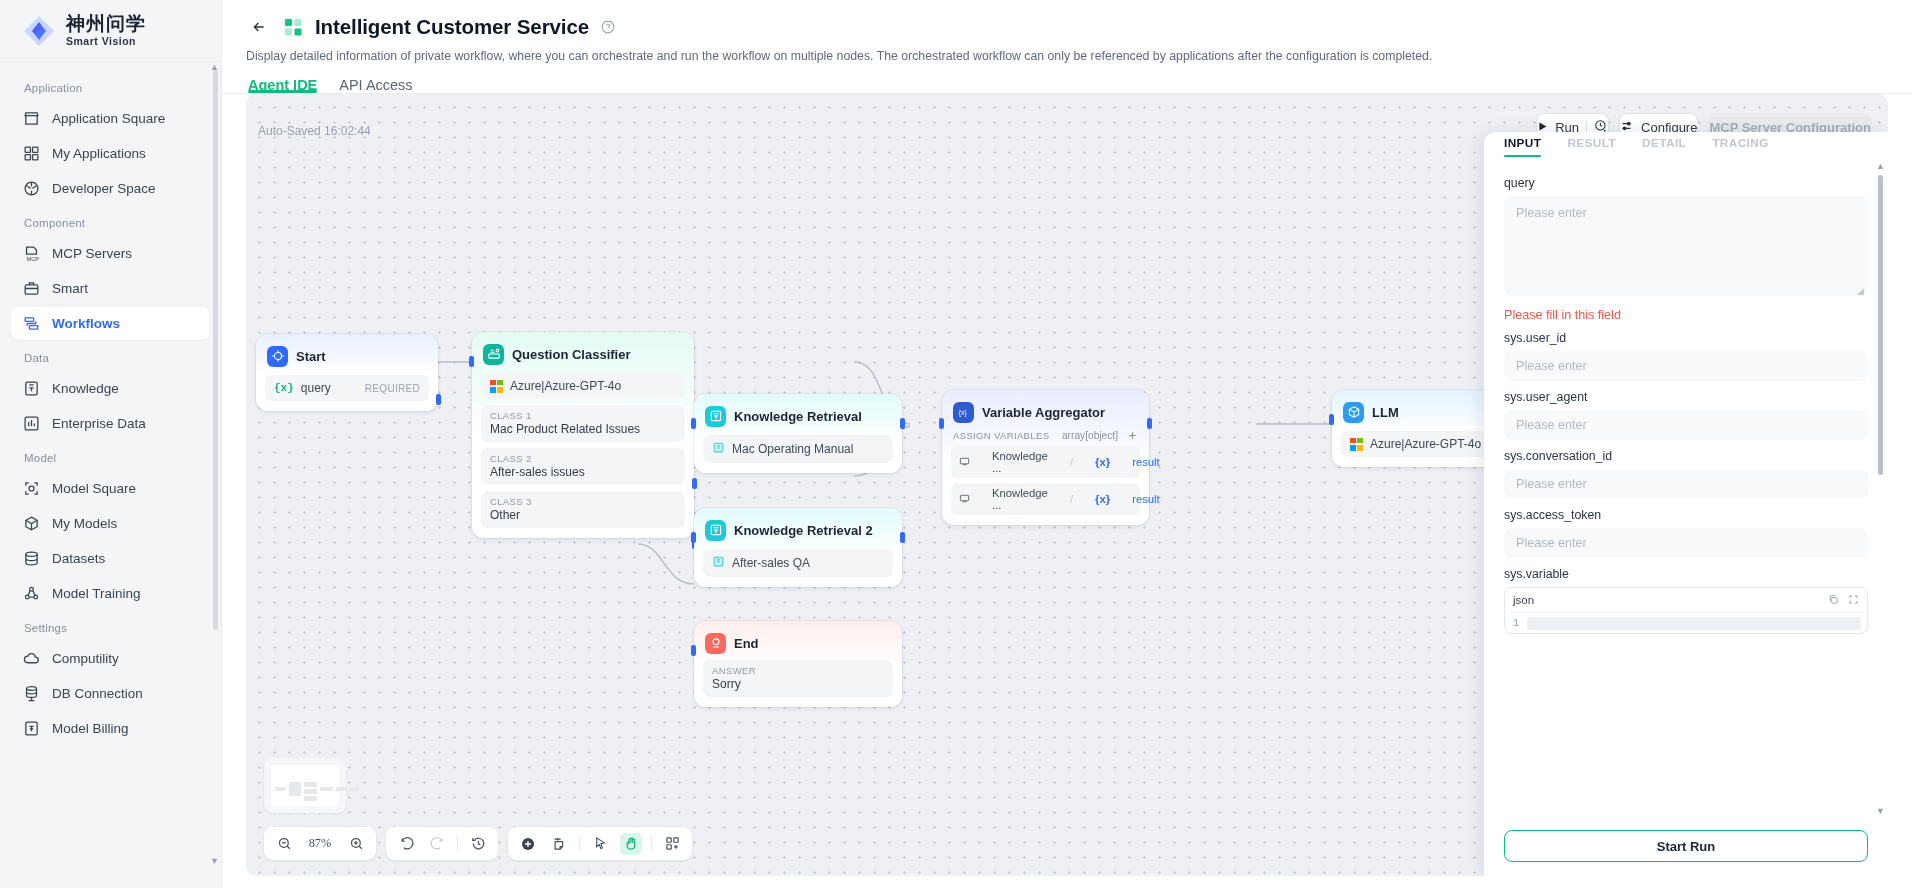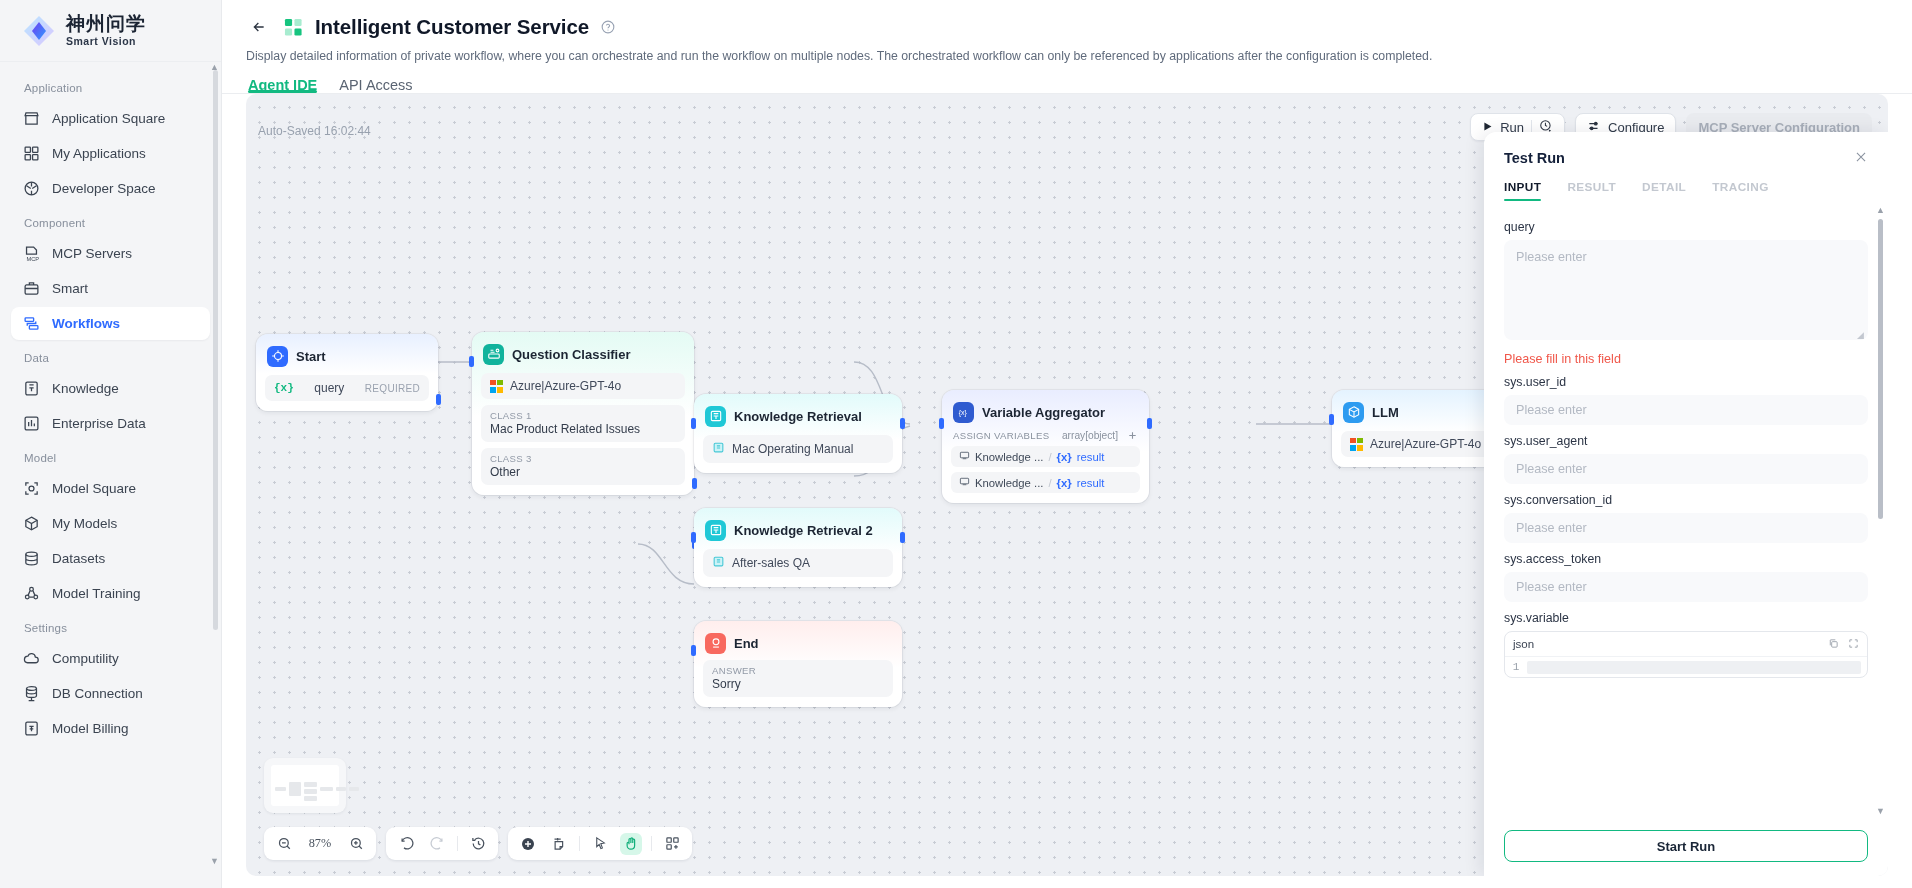--- a/index.html
+++ b/index.html
@@ -84,21 +84,21 @@
     background-image: radial-gradient(#c8ccd4 1.1px, transparent 1.1px);
     background-size: 15px 15px;
     background-position: 6px 6px;
   }
   .autosave { position:absolute; left:12px; top:30px; font-size:12px; color:#98a1ae; }
 
   
   .tool-top { position:absolute; right:16px; top:19px; display:flex; align-items:center; gap:10px; z-index: 5;}
   .btn {
     height:28px; border-radius:8px; background:#fff; border:1px solid #dfe3e9;
-    display:flex; align-items:center; gap:7px; padding:0 11px;
+    display:flex; align-items:center; gap:7px; padding:0 0;
     font-size:13px; color:#313b4a; cursor:pointer; box-shadow:0 1px 2px rgba(16,24,40,.05);
   }
   .btn .sep { width:1px; height:14px; background:#e2e6ec; }
   .btn-ghost { background:#e9ebef; border-color:transparent; color:#a7aeb9; box-shadow:none; cursor:default;font-weight:bold; }
 
   
   .node {
     position:absolute; border-radius:12px; background:#fff;
     box-shadow: 0 2px 5px rgba(16,24,40,.07), 0 0 0 1px rgba(16,24,40,.05);
     padding: 9px 9px 10px 9px;
@@ -127,21 +127,21 @@
   .grad-ind   { background: linear-gradient(180deg, #e9edff 0%, #ffffff 55%); margin-left: 32px; }
   .grad-sky   { background: linear-gradient(180deg, #e4f3ff 0%, #ffffff 55%); }
 
   .ms-logo { width:13px; height:13px; display:grid; grid-template-columns:1fr 1fr; grid-gap:1.4px; flex:0 0 13px;}
   .ms-logo i { display:block; }
 
   .agg-meta { display:flex; align-items:center; margin-top:7px; padding:0 2px; }
   .agg-meta .lbl { font-size:9.6px; color:#8a929f; letter-spacing:.3px; flex:1; }
   .agg-meta .typ { font-size:10.2px; color:#8a929f; }
   .agg-meta .plus { font-size:13px; color:#8a929f; margin-left:9px; cursor:pointer; }
-  .agg-row { margin-top:5px; background:#f4f5f7; border-radius:6px; padding:4px 8px; display:flex; align-items:center; gap:5px; font-size:11.3px; color:#404a59;}
+  .agg-row { margin-top:5px; background:#f4f5f7; border-radius:6px; padding:4px 8px; display:flex; align-items:center; gap:22px; font-size:11.3px; color:#404a59;}
   .agg-row .slash { color:#c3c8d0; }
   .agg-row .res { color:#2f6bff; }
 
   
   .minimap {
     position:absolute; left:18px; bottom:63px; width:82px; height:55px;
     background:#f6f7f9; border-radius:9px; box-shadow:0 1px 3px rgba(16,24,40,.07);
     padding:7px;
   }
   .minimap-inner { background:#fff; width:100%; height:100%; border-radius:3px; position:relative; }
@@ -456,21 +456,21 @@
             <path d="M190,268 L226,268"></path>
             <path d="M392,330 C418,330 415,268 448,268"></path>
             <path d="M392,390 C420,390 420,382 448,382"></path>
             <path d="M392,450 C418,450 418,490 448,490"></path>
             <path d="M608,268 C640,268 632,330 664,330"></path>
             <path d="M608,382 C640,382 632,340 664,332"></path>
             <path d="M1010,330 C1045,330 1050,330 1086,330"></path>
           </g>
         </svg>
 
-        <div class="node grad-blue" style="left:10px; top:240px; width:182px;text-align:center;">
+        <div class="node grad-blue" style="left:10px; top:240px; width:182px;">
           <div class="node-head">
             <span class="node-icon" style="background:#2f6bff;">
               <svg viewBox="0 0 24 24" width="14" height="14" fill="none" stroke="#fff" stroke-width="1.9">
                   <circle cx="12" cy="12" r="6"></circle>
                   <path d="M12 2v4M12 18v4M2 12h4M18 12h4"></path>
                 </svg>
             </span>
             <span class="node-title">Start</span>
           </div>
           <div class="node-row">
@@ -497,20 +497,24 @@
               <i style="background:#f25022"></i>
                 <i style="background:#7fba00"></i>
                 <i style="background:#00a4ef"></i>
                 <i style="background:#ffb900"></i>
             </span>
             <span>Azure|Azure-GPT-4o</span>
           </div>
           <div class="class-row">
             <div class="class-label">CLASS 1</div>
             <div class="class-val">Mac Product Related Issues</div>
+          </div>
+          <div class="class-row">
+            <div class="class-label">CLASS 2</div>
+            <div class="class-val">After-sales issues</div>
           </div>
           <div class="class-row">
             <div class="class-label">CLASS 3</div>
             <div class="class-val">Other</div>
           </div>
           <span class="port" style="left:-3px; top:24px;"></span>
           <span class="port" style="right:-3px; top:86px;"></span>
           <span class="port" style="right:-3px; top:146px;"></span>
           <span class="port" style="right:-3px; top:206px;"></span>
         </div>
@@ -720,28 +724,20 @@
                   <rect x="3" y="3" width="7" height="7" rx="1"></rect>
                   <rect x="3" y="14" width="7" height="7" rx="1"></rect>
                   <rect x="14" y="3" width="7" height="7" rx="1"></rect>
                   <path d="M17.5 14.5v6M14.5 17.5h6"></path>
                 </svg>
               </span>
           </div>
         </div>
 
         <section class="panel">
-          <div class="panel-head">
-            <span class="panel-title">Test Run</span>
-            <span class="panel-close">
-              <svg viewBox="0 0 24 24" width="14" height="14" fill="none" stroke="#8a929f" stroke-width="1.8">
-                  <path d="M5 5l14 14M19 5L5 19"></path>
-                </svg>
-            </span>
-          </div>
           <div class="panel-tabs">
             <span class="ptab active">INPUT</span>
             <span class="ptab">RESULT</span>
             <span class="ptab">DETAIL</span>
             <span class="ptab">TRACING</span>
           </div>
 
           <div class="panel-body">
             <div class="psa" style="top:4px">▲</div>
             <div class="panel-scroll"></div>

